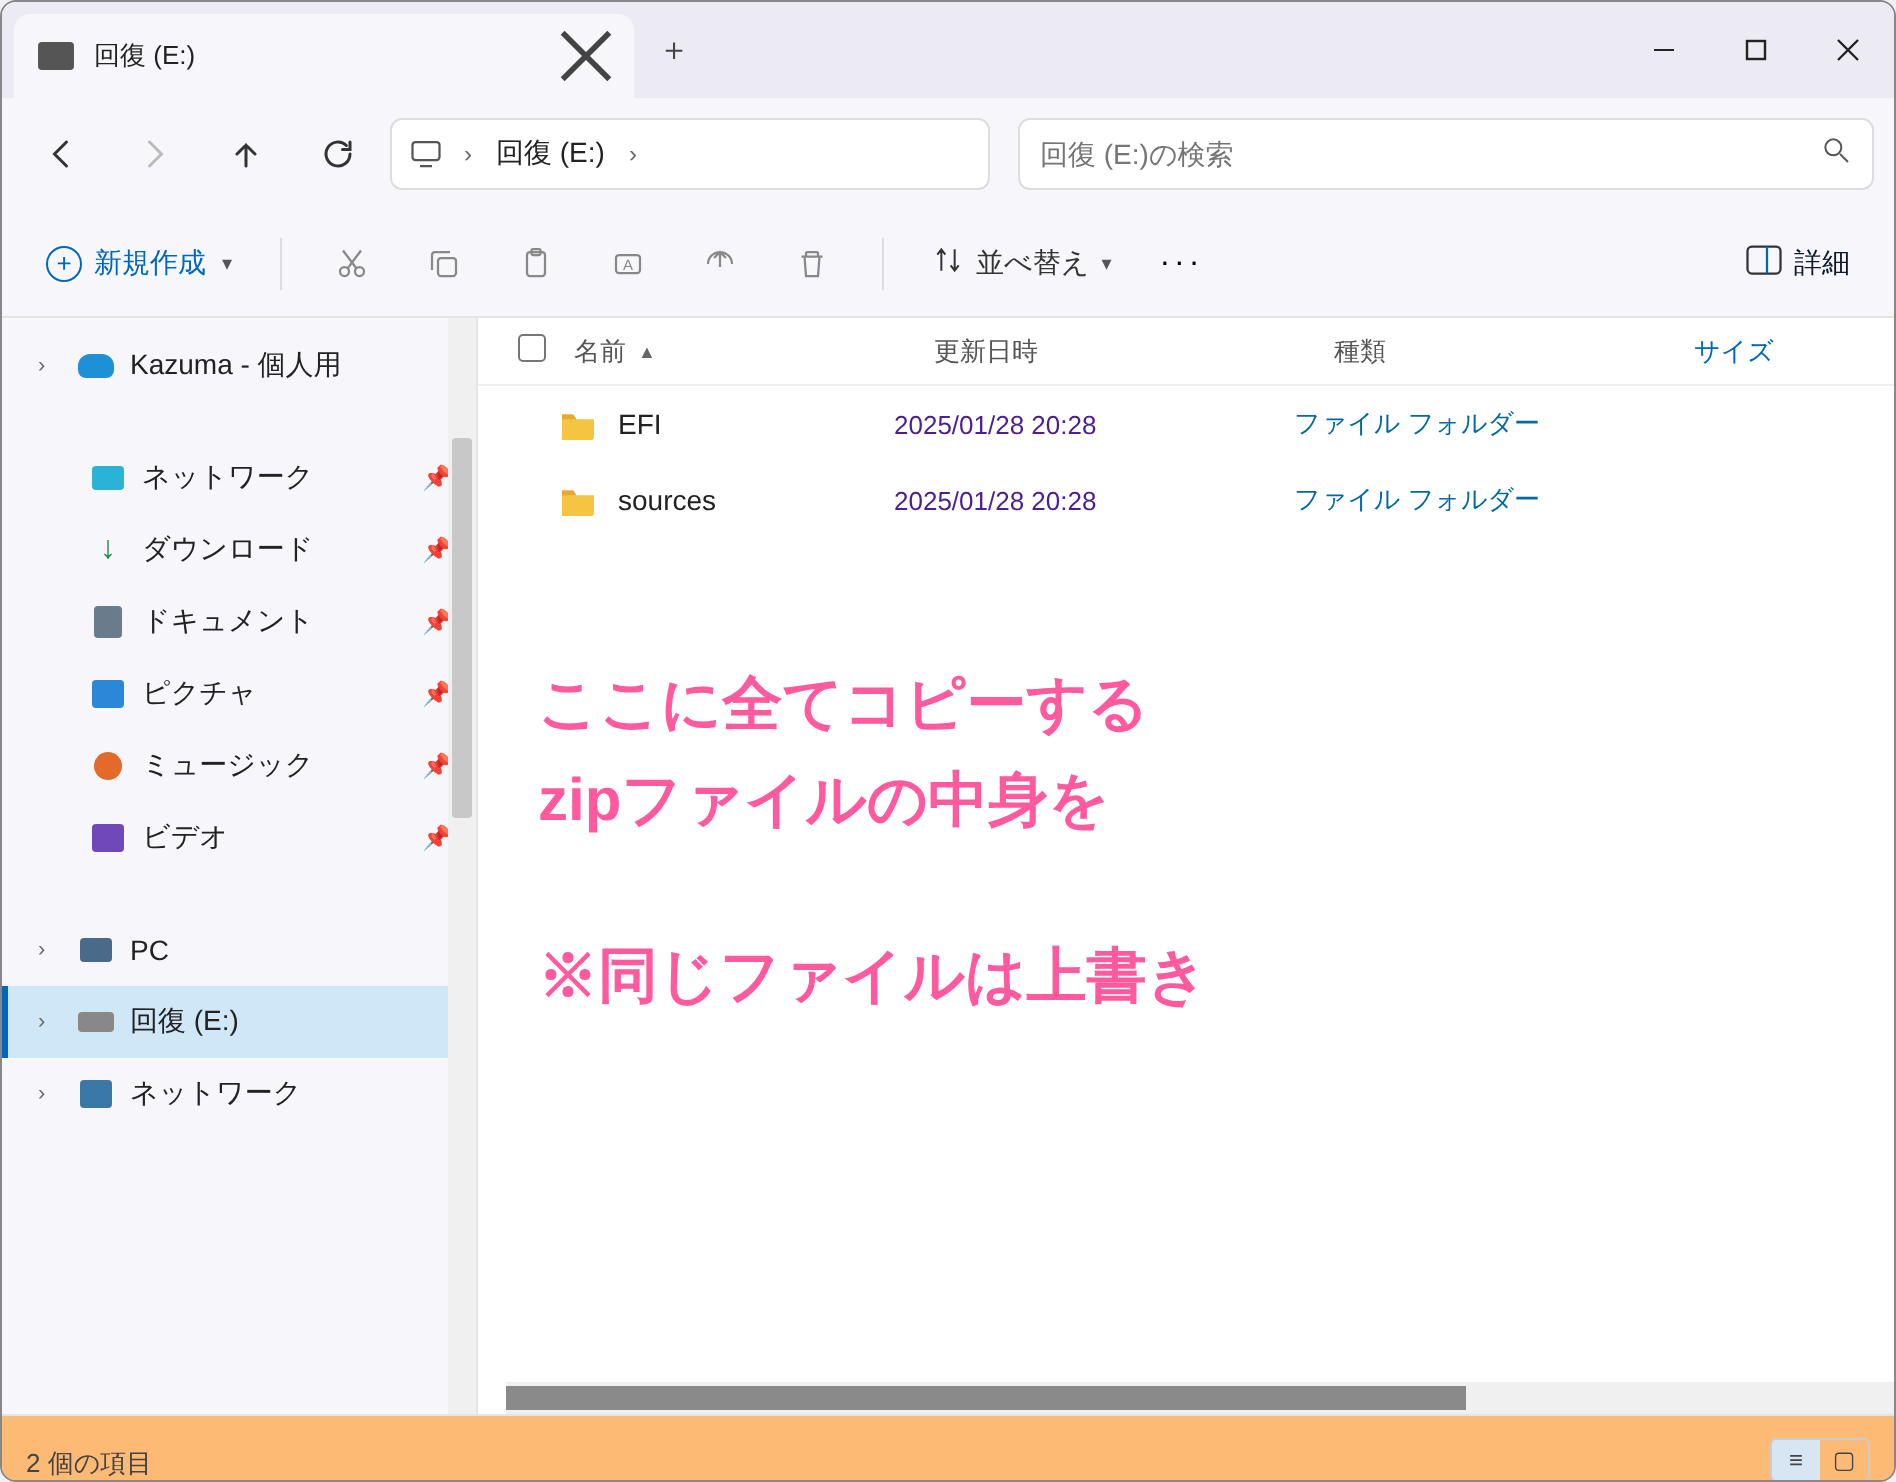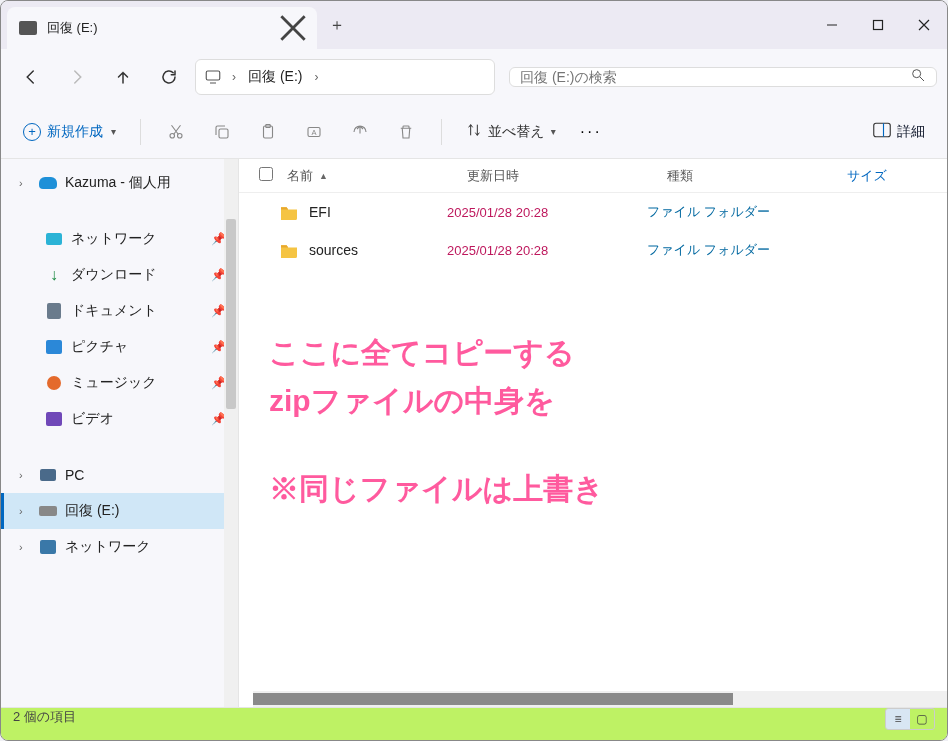--- a/index.html
+++ b/index.html
@@ -18,21 +18,21 @@
 
 
 .navrow { height: 56px; background: #f7f7fb; display: flex; align-items: center; padding: 0 10px; gap: 6px; }
 .nav-btn { width: 40px; height: 36px; display: flex; align-items: center; justify-content: center; color: #333; border-radius: 4px; cursor: pointer; }
 .nav-btn.disabled { color: #bbb; }
 .nav-btn svg { width: 18px; height: 18px; }
 .breadcrumb { flex: 0 0 300px; height: 36px; background: #fff; border: 1px solid #ddd; border-radius: 6px; display: flex; align-items: center; padding: 0 6px; gap: 4px; }
 .bc-icon { width: 22px; height: 22px; display: flex; align-items: center; justify-content: center; }
 .bc-sep { color: #666; font-size: 12px; padding: 0 4px; }
 .bc-item { font-size: 14px; color: #222; padding: 0 4px; }
-.searchbox { flex: 1; height: 20px; background: #fff; border: 1px solid #ddd; border-radius: 6px; display: flex; align-items: center; padding: 0 10px; margin-left: 8px; }
+.searchbox { flex: 1; height: 36px; background: #fff; border: 1px solid #ddd; border-radius: 6px; display: flex; align-items: center; padding: 0 10px; margin-left: 8px; }
 .searchbox input { border: none; outline: none; flex: 1; font-size: 14px; color: #666; background: transparent; }
 .search-icon { color: #555; }
 
 
 .cmdbar { height: 54px; background: #f7f7fb; border-bottom: 1px solid #e5e5e5; display: flex; align-items: center; padding: 0 12px; gap: 4px; }
 .cmd-new { display: flex; align-items: center; gap: 6px; padding: 6px 10px; border-radius: 4px; cursor: pointer; color: #0067c0; font-size: 14px; }
 .cmd-new .plus-circle { width: 18px; height: 18px; border: 1.5px solid #0067c0; border-radius: 50%; display: flex; align-items: center; justify-content: center; font-size: 13px; line-height: 1; }
 .cmd-new .chev { color: #555; font-size: 10px; margin-left: 2px; }
 .cmd-divider { width: 1px; height: 26px; background: #ddd; margin: 0 10px; }
 .cmd-icon { width: 42px; height: 36px; display: flex; align-items: center; justify-content: center; color: #888; border-radius: 4px; cursor: pointer; }
@@ -63,33 +63,33 @@
 .fl-check { width: 28px; }
 .fl-check input { width: 14px; height: 14px; }
 .fl-col-name { width: 180px; display: flex; align-items: center; gap: 6px; }
 .fl-col-date { width: 200px; }
 .fl-col-type { width: 180px; }
 .fl-col-size { color: #0067c0; }
 .sort-arrow { font-size: 9px; color: #666; }
 .fl-row { display: flex; height: 38px; align-items: center; font-size: 14px; color: #222; padding-left: 12px; cursor: pointer; }
 .folder-icon { width: 20px; height: 16px; margin-right: 10px; }
 .fl-name { width: 168px; display: flex; align-items: center; }
-.fl-date { width: 200px; color: #be185d; font-size: 13px; }
+.fl-date { width: 200px; color: #4c1d95; font-size: 13px; }
 .fl-type { width: 180px; color: #0369a1; font-size: 13px; }
 
 
 .overlay { position: absolute; left: 30px; top: 170px; right: 20px; color: #ff5a9e; font-weight: bold; font-size: 30px; line-height: 1.6; pointer-events: none; }
 .overlay .l2 { margin-top: 40px; }
 
 
 .hscroll { position: absolute; bottom: 0; left: 14px; right: 0; height: 16px; background: #f0f0f0; }
 .hscroll-thumb { position: absolute; left: 0; top: 2px; height: 12px; width: 480px; background: #8a8a8a; }
 
 
-.statusbar { height: 34px; background: #bef264; border-top: 1px solid #e5e5e5; display: flex; align-items: flex-start; padding: 0 12px; font-size: 13px; color: #444; }
+.statusbar { height: 34px; background: #fdba74; border-top: 1px solid #e5e5e5; display: flex; align-items: flex-end; padding: 0 12px; font-size: 13px; color: #444; }
 .view-toggle { margin-left: auto; display: flex; border: 1px solid #ccc; border-radius: 3px; overflow: hidden; }
 .vt-btn { width: 24px; height: 20px; display: flex; align-items: center; justify-content: center; font-size: 12px; cursor: pointer; }
 .vt-btn.active { background: #d8e6f3; }
 
 
 .ic-cloud { width: 18px; height: 12px; background: #1e90d8; border-radius: 6px 6px 4px 4px; position: relative; }
 .ic-desktop { width: 16px; height: 12px; background: #2bb3d6; border-radius: 2px; }
 .ic-download { color: #1c8a43; font-size: 16px; font-weight: bold; }
 .ic-doc { width: 14px; height: 16px; background: #6a7b8c; border-radius: 2px; }
 .ic-pic { width: 16px; height: 14px; background: #2b88d8; border-radius: 2px; }

